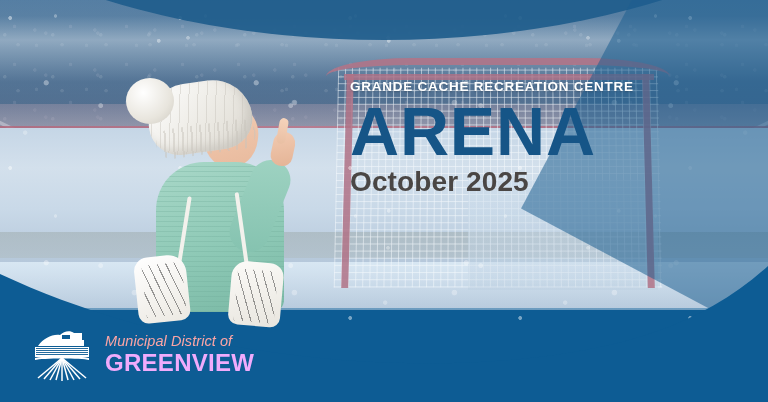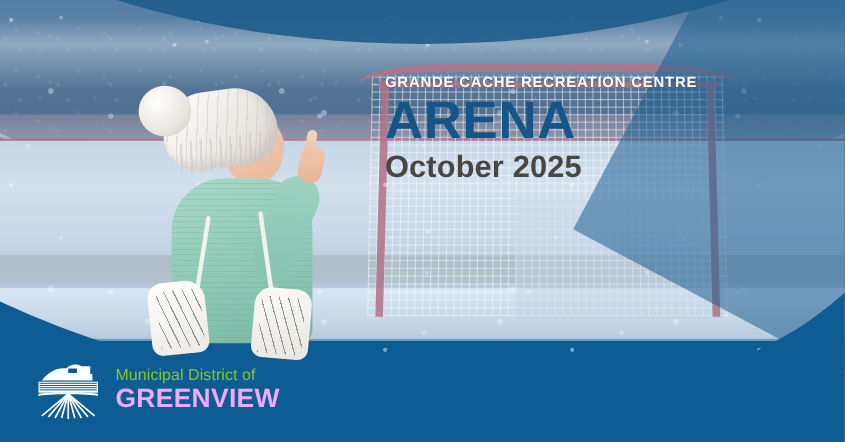--- a/index.html
+++ b/index.html
@@ -217,52 +217,52 @@
   .g-lace-r{
     position:absolute;left:128px;top:126px;width:4px;height:78px;
     background:#f3f1ec;transform:rotate(-8deg);border-radius:2px;
   }
   .g-skate-lace{
     position:absolute;width:40px;height:52px;
     background-image:repeating-linear-gradient(70deg, rgba(70,70,70,.55) 0 1px, transparent 1px 8px);
   }
 
   
-  .textblock{position:absolute;left:350px;top:68px;width:340px;}
+  .textblock{position:absolute;left:350px;top:80px;width:340px;}
   .eyebrow{
     color:#ffffff;
     font-size:13.5px;font-weight:700;letter-spacing:.055em;
     line-height:1;white-space:nowrap;
     text-shadow:0 1px 2px rgba(30,50,70,.45);
   }
   .title-arena{
     margin-top:6px;
     color:#165587;
-    font-size:48px;font-weight:700;letter-spacing:.012em;line-height:.92;
+    font-size:68px;font-weight:700;letter-spacing:.012em;line-height:.92;
     white-space:nowrap;
   }
   .title-schedule{
     margin-top:2px;
     color:#4a4644;
     font-size:45px;font-weight:700;letter-spacing:.005em;line-height:1;
     white-space:nowrap;
   }
   .title-month{
     margin-top:5px;
     color:#4a4644;
     font-size:28px;font-weight:700;letter-spacing:.004em;line-height:1.05;
     white-space:nowrap;
   }
 
   
   .logo{position:absolute;left:32px;top:326px;display:flex;align-items:center;gap:13px;}
   .logo-mark{width:60px;height:56px;flex:0 0 auto;}
   .logo-text{display:flex;flex-direction:column;justify-content:center;}
   .logo-line1{
-    color:#84cc16;font-size:14.5px;font-weight:400;letter-spacing:.005em;line-height:1.12;white-space:nowrap;
+    color:#fca5a5;font-size:14.5px;font-weight:400;letter-spacing:.005em;line-height:1.12;white-space:nowrap;font-style:italic;
   }
   .logo-line2{
     color:#f0abfc;font-size:24px;font-weight:700;letter-spacing:.012em;line-height:1.05;white-space:nowrap;
   }
 </style>
 </head>
 <body>
 
 <div id="banner">
 

